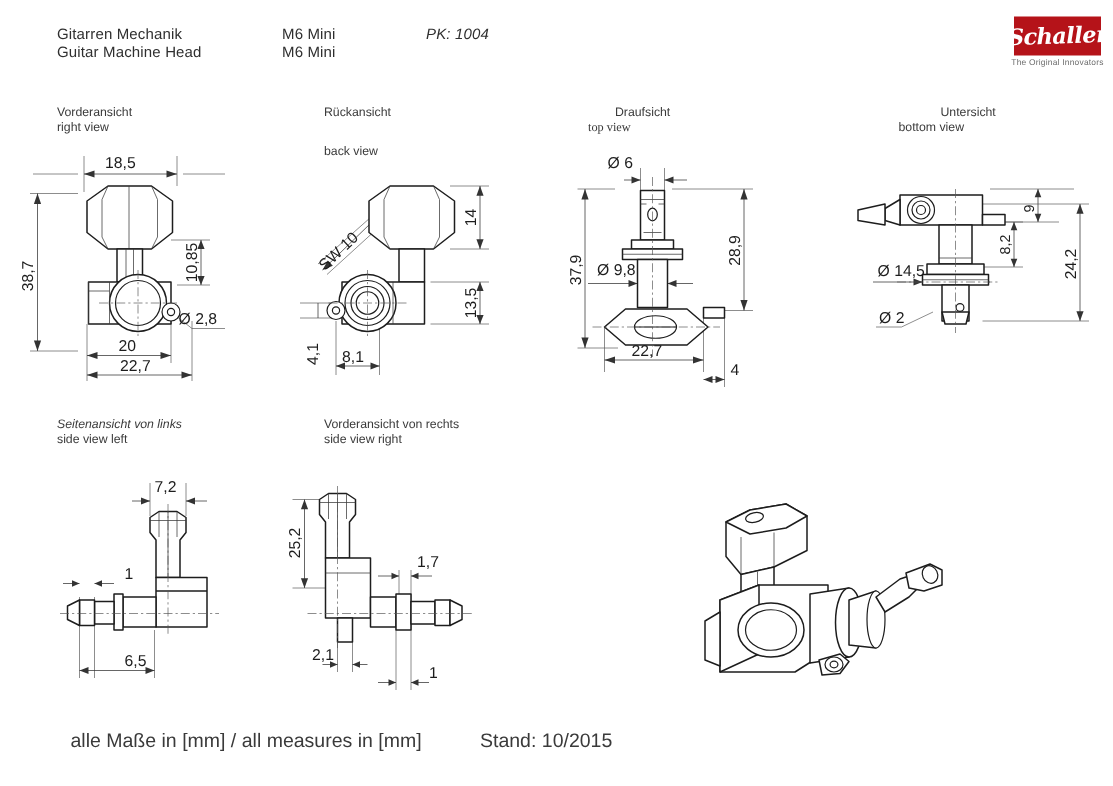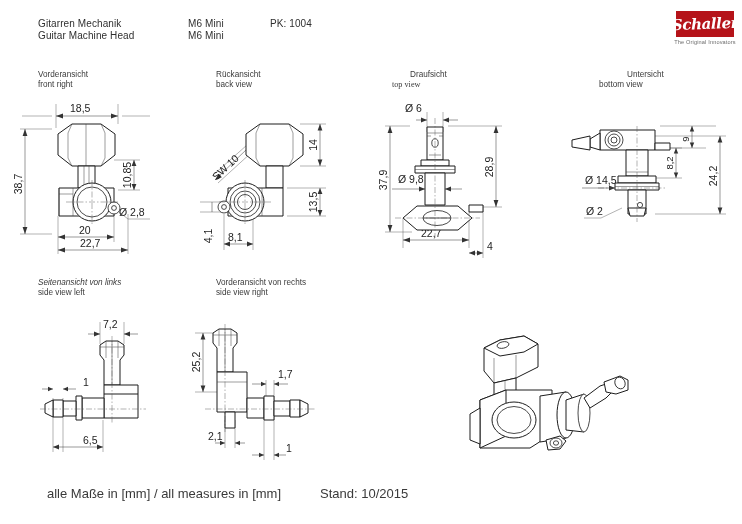--- a/index.html
+++ b/index.html
@@ -22,21 +22,21 @@
     font-size: 10px;
     line-height: 12px;
     color: #2f2f2f;
     white-space: pre;
     letter-spacing: .1px;
   }
   #hdr-de  { left: 38px;  top: 18px; }
   #hdr-en  { left: 38px;  top: 30px; }
   #mod-de  { left: 188px; top: 18px; }
   #mod-en  { left: 188px; top: 30px; }
-  #pk      { left: 270px; top: 18px; }
+  #pk      { left: 284px; top: 18px; font-style: italic; }
 
   
   .logo-box {
     position: absolute;
     left: 676px; top: 11px;
     width: 58px; height: 26px;
     background: #b51319;
   }
   .logo-script {
     position: absolute; inset: 0;
@@ -105,24 +105,24 @@
   <div class="hdr-txt" id="mod-de">M6 Mini</div>
   <div class="hdr-txt" id="mod-en">M6 Mini</div>
   <div class="hdr-txt" id="pk">PK: 1004</div>
 
   <div class="logo-box">
     <div class="logo-script">Schaller</div>
   </div>
   <div class="logo-tag">The Original Innovators</div>
 
   <div class="vlabel" style="left:38px;  top:70px;">Vorderansicht</div>
-  <div class="vlabel" style="left:38px;  top:80px;">front right</div>
+  <div class="vlabel" style="left:38px;  top:80px;">right view</div>
 
   <div class="vlabel" style="left:216px; top:70px;">Rückansicht</div>
-  <div class="vlabel" style="left:216px; top:80px;">back view</div>
+  <div class="vlabel" style="left:216px; top:96px;">back view</div>
 
   <div class="vlabel" style="left:410px; top:70px;">Draufsicht</div>
   <div class="vlabel" style="left:392px; top:80px;font-family:Liberation Serif, serif;">top view</div>
 
   <div class="vlabel" style="left:599px; top:70px;margin-left:28px;">Untersicht</div>
   <div class="vlabel" style="left:599px; top:80px;">bottom view</div>
 
   <div class="vlabel" style="left:38px;  top:278px;font-style:italic;">Seitenansicht von links</div>
   <div class="vlabel" style="left:38px;  top:288px;">side view left</div>
 

